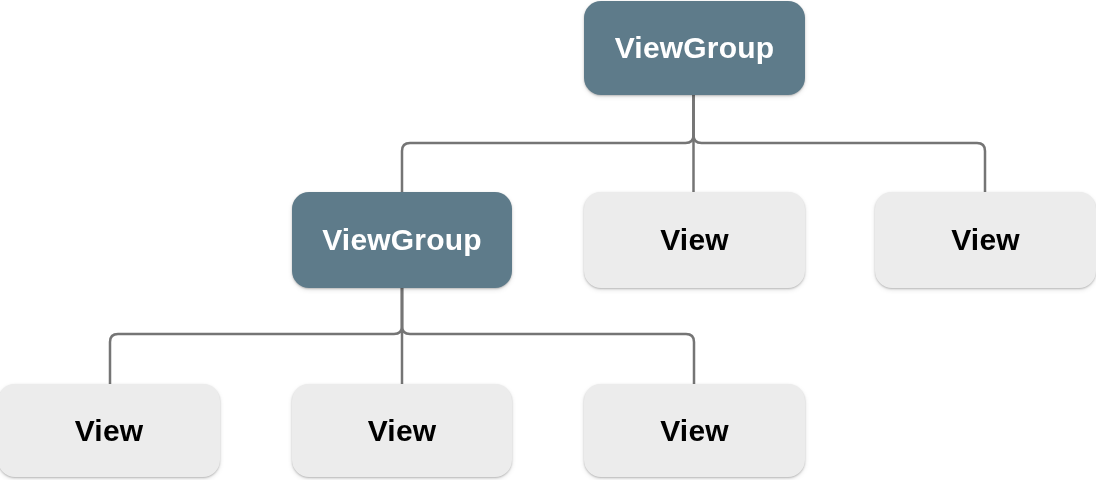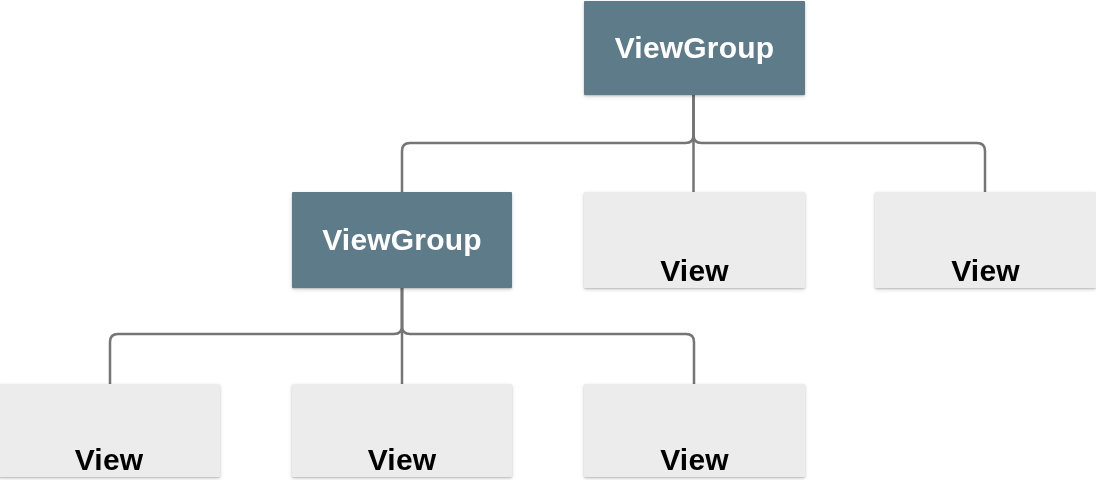--- a/index.html
+++ b/index.html
@@ -31,35 +31,34 @@
   .connectors path {
     fill: none;
     stroke: var(--connector);
     stroke-width: 2.5;
   }
   .node {
     position: absolute;
     display: flex;
     align-items: center;
     justify-content: center;
-    border-radius: 1px;
+    border-radius: 17px;
     font-size: 30px;
     font-weight: 700;
     letter-spacing: 0.2px;
     box-shadow: 0 1px 2px rgba(0,0,0,0.22), 0 2px 5px rgba(0,0,0,0.10);
     user-select: none;
   }
   .node.viewgroup {
     background: var(--viewgroup-bg);
     color: var(--viewgroup-text);
   }
   .node.view {
     background: var(--view-bg);
     color: var(--view-text);
-    align-items: flex-end;
   }
   .node .label { display: block; }
 </style>
 </head>
 <body>
 
 <div class="stage">
 
   <svg class="connectors" viewBox="0 0 1096 480" xmlns="http://www.w3.org/2000/svg" aria-hidden="true">
 

